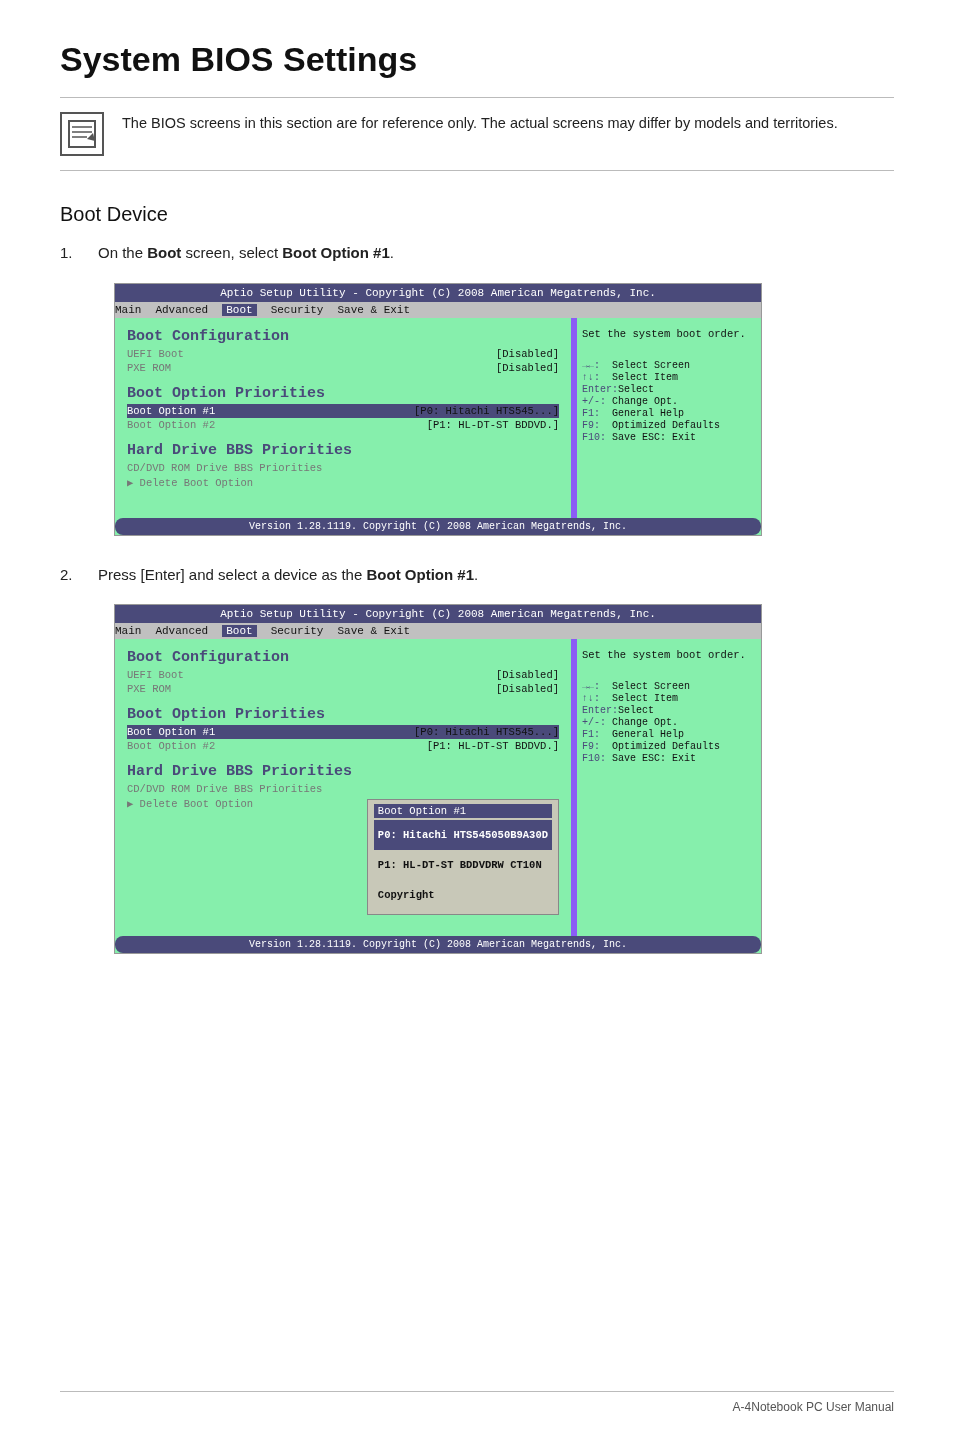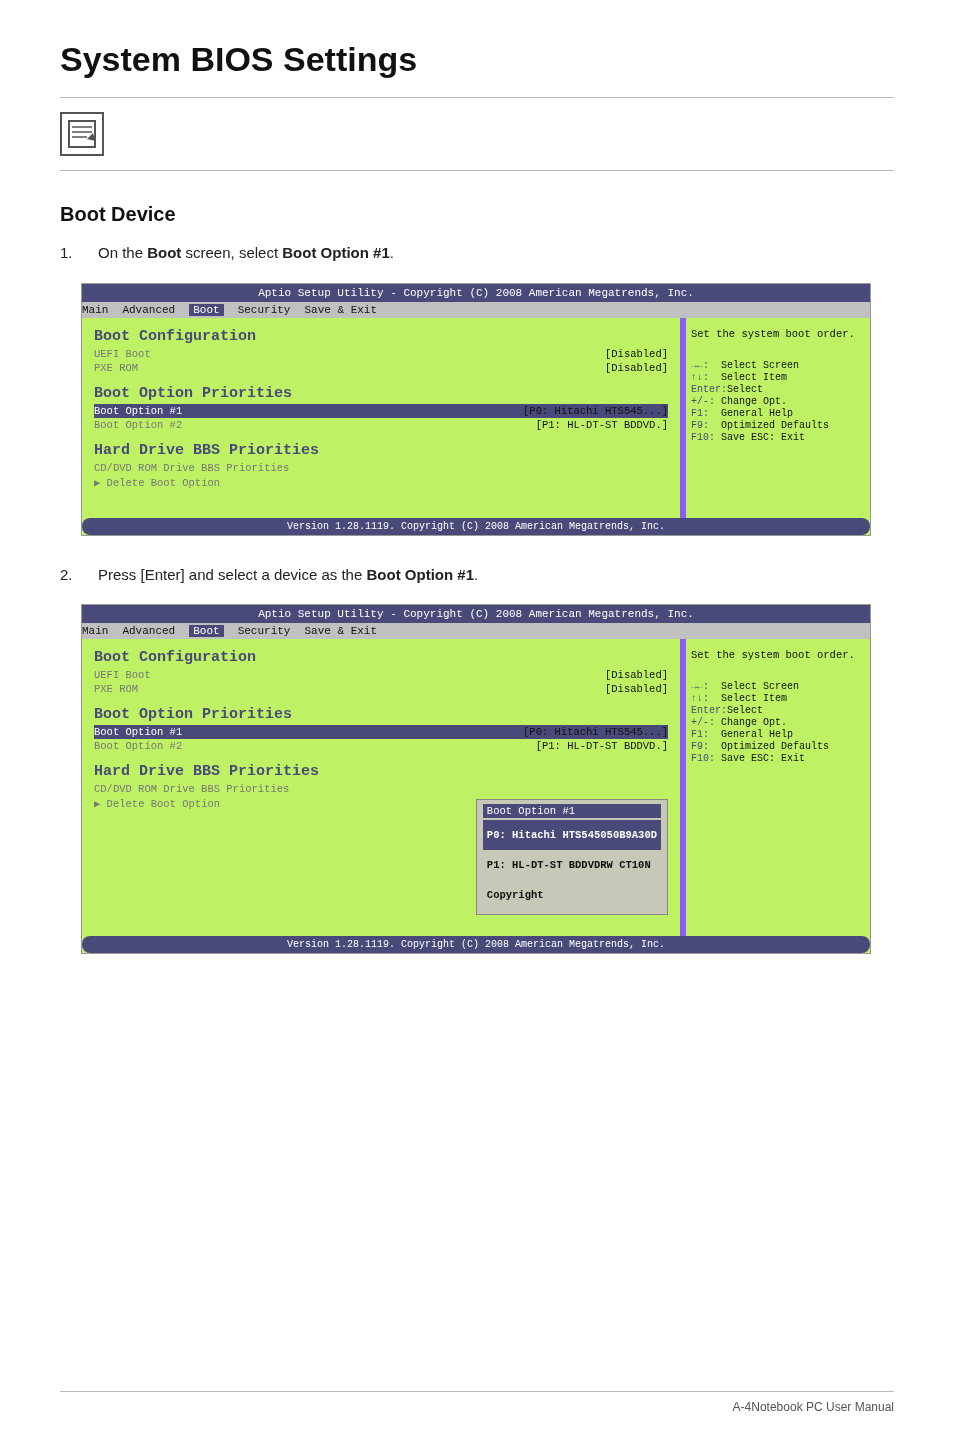--- a/index.html
+++ b/index.html
@@ -44,21 +44,21 @@
     }
     .note-text {
       font-size: 14.5px;
       line-height: 1.55;
       color: #222;
     }
 
     
     .section-title {
       font-size: 20px;
-      font-weight: bold;
+      font-weight: normal;
       color: #111;
       margin-bottom: 16px;
       margin-top: 10px;
     }
 
     
     .step {
       display: flex;
       align-items: flex-start;
       margin-bottom: 18px;
@@ -74,26 +74,26 @@
       font-size: 15px;
       color: #222;
       line-height: 1.5;
       flex: 1;
     }
     .step-text strong { font-weight: bold; }
 
     
     .bios-screen {
       border: 1px solid #999;
-      background: #bef264;
+      background: #86efac;
       font-family: 'Courier New', monospace;
       font-size: 11px;
       color: #111;
-      margin: 10px 0 28px 21px;
-      width: 790px;
+      margin: 10px 0 28px 54px;
+      width: 648px;
       overflow: hidden;
     }
     .bios-title-bar {
       background: #4a4a7a;
       color: #fff;
       text-align: center;
       padding: 3px 0;
       font-size: 11px;
     }
     .bios-menu-bar {
@@ -226,20 +226,21 @@
   <div class="note-icon">
 
     <svg width="30" height="30" viewBox="0 0 30 30">
       <rect x="2" y="2" width="26" height="26" fill="none" stroke="#555" stroke-width="2"></rect>
       <line x1="5" y1="8" x2="25" y2="8" stroke="#555" stroke-width="1.5"></line>
       <line x1="5" y1="13" x2="25" y2="13" stroke="#555" stroke-width="1.5"></line>
       <line x1="5" y1="18" x2="20" y2="18" stroke="#555" stroke-width="1.5"></line>
       <polygon points="20,20 26,14 28,22" fill="#555"></polygon>
     </svg>
   </div>
+  <div class="note-text">The BIOS screens in this section are for reference only. The actual screens may differ by models and territories.</div>
 </div>
 
 <div class="section-title">Boot Device</div>
 
 <div class="step">
   <div class="step-number">1.</div>
   <div class="step-text">
     On the <strong>Boot</strong> screen, select <strong>Boot Option #1</strong>.
   </div>
 </div>

